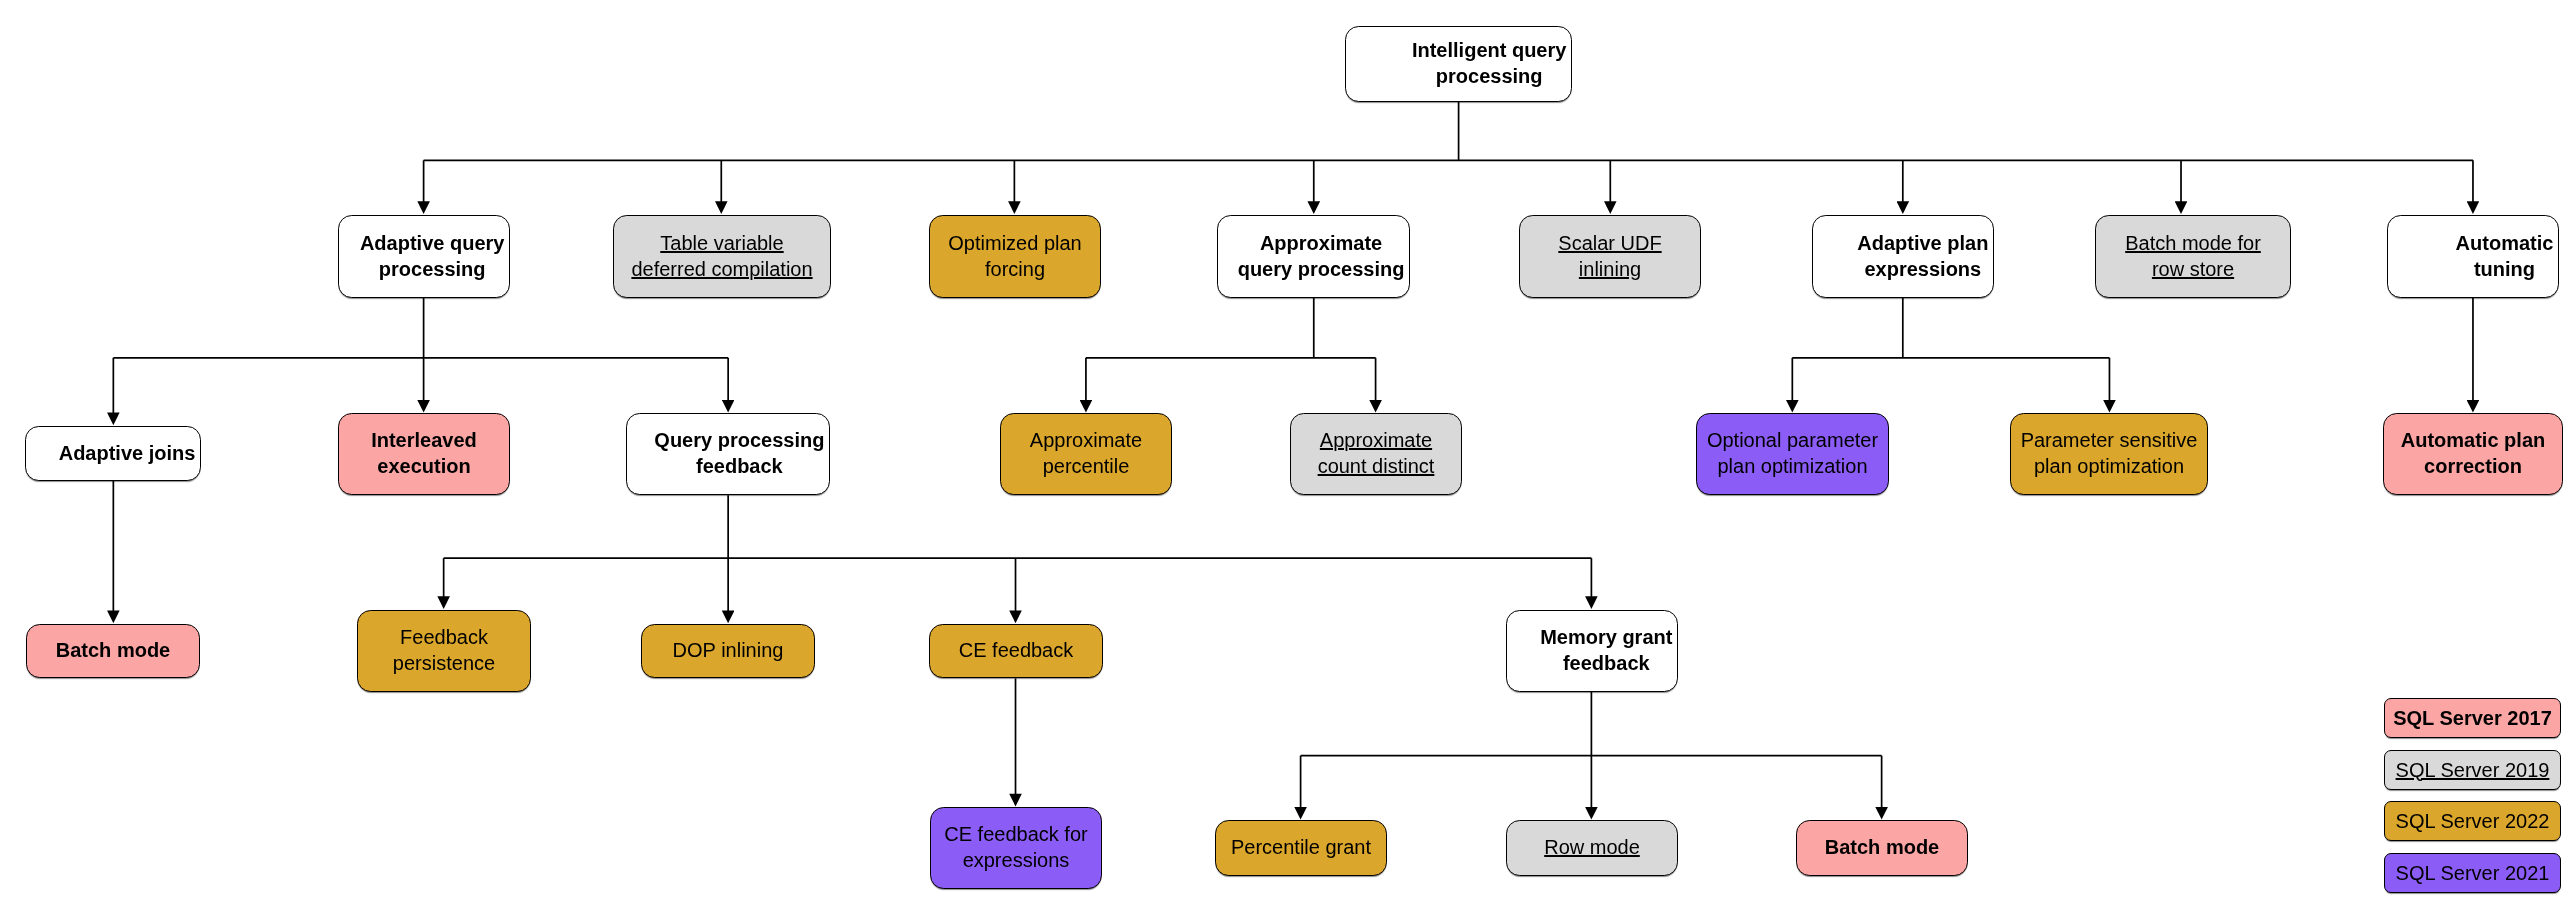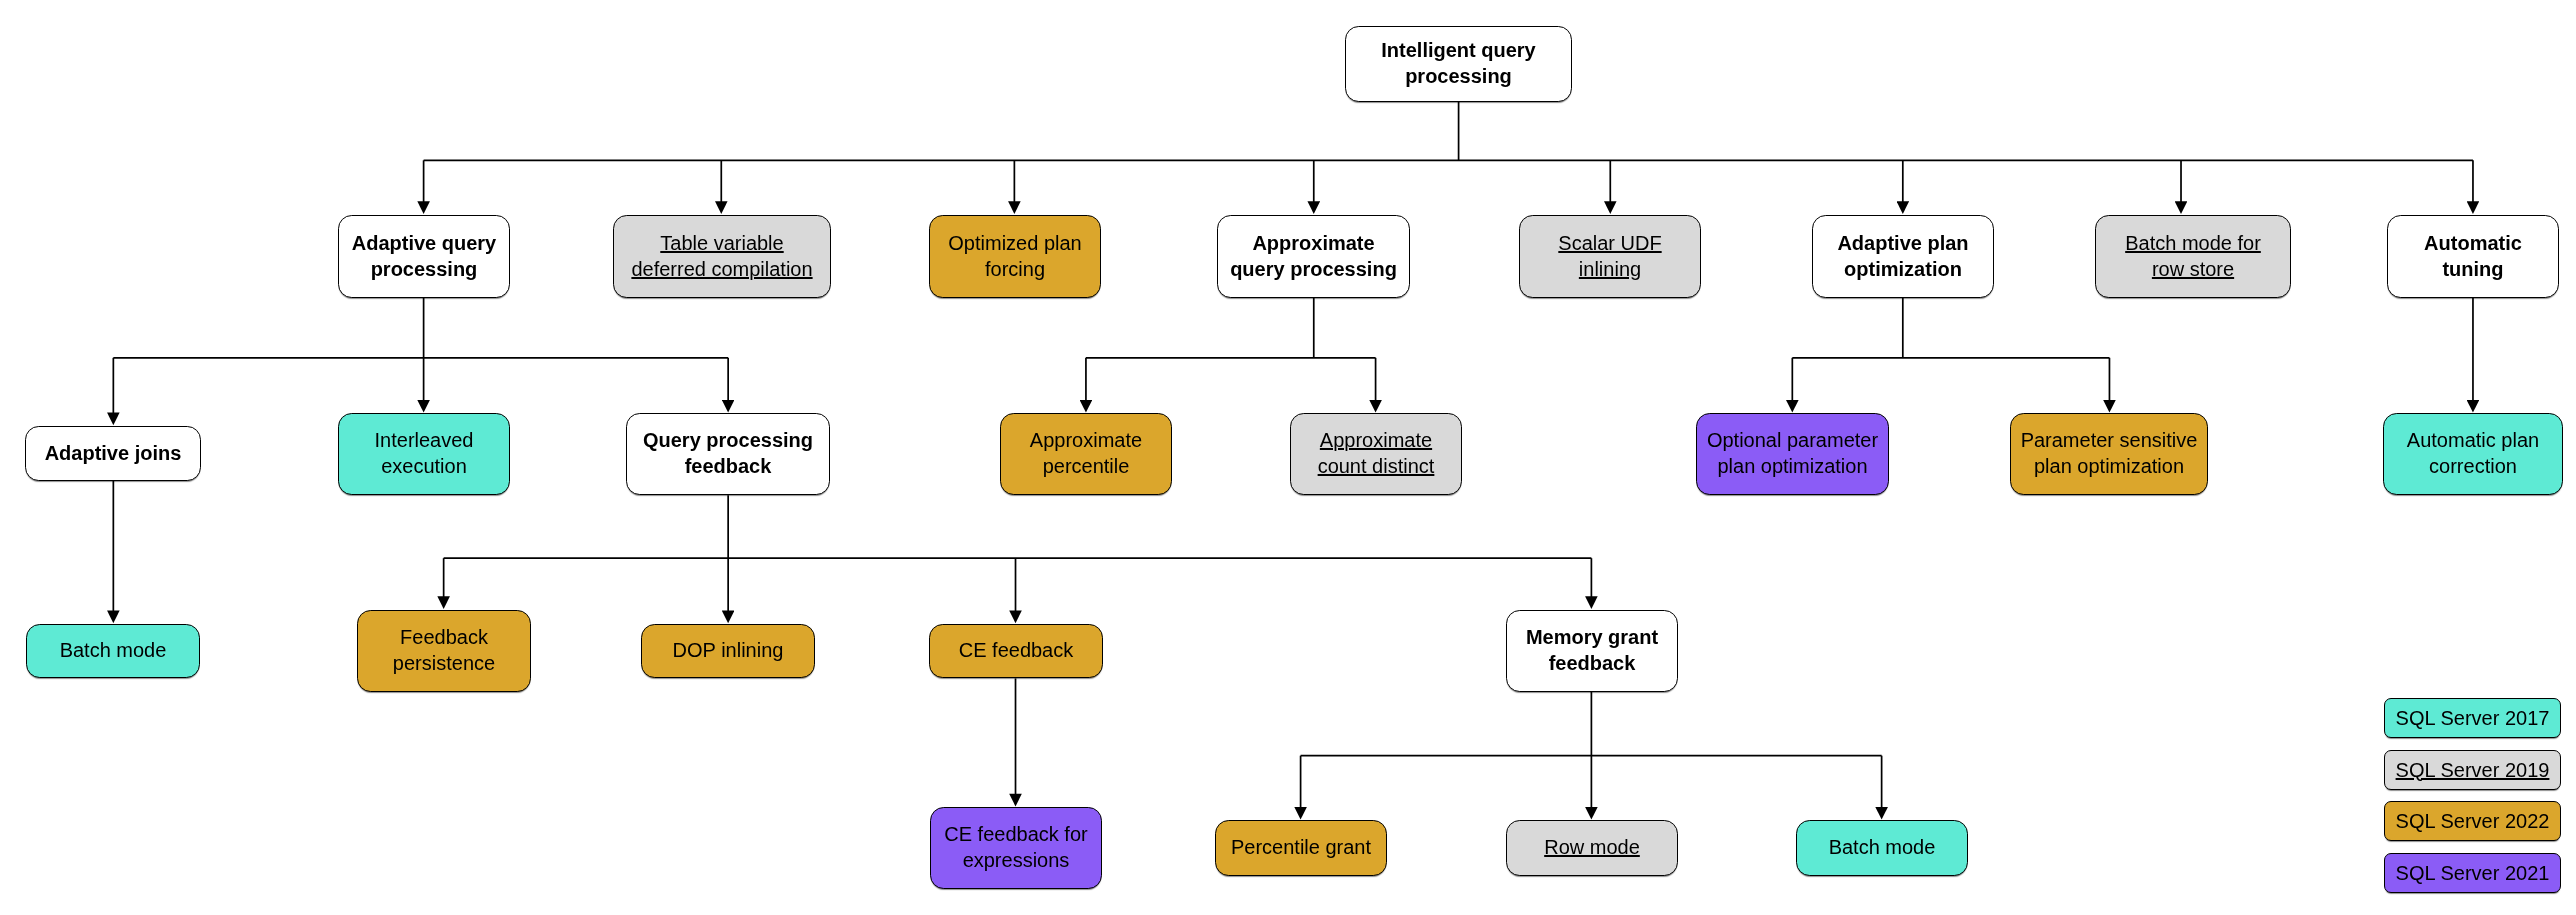--- a/index.html
+++ b/index.html
@@ -19,22 +19,22 @@
     text-align:center;
     border:1.7px solid #000;
     border-radius:13.7px;
     box-sizing:border-box;
     font-size:20px;line-height:1.28;color:#000;
     padding:0 4.6px;
     box-shadow:0 1.7px 1.1px -1.1px rgba(0,0,0,.45);
   }
   .node span{white-space:pre-line;}
   .bold{font-weight:bold;}
-  .c-white{background:#ffffff;}
-  .c-2017{background:#5eead4;border-width:1.4px;}
+  .c-white{background:#ffffff;justify-content:flex-end;}
+  .c-2017{background:#fca5a5;border-width:1.4px;font-weight:bold;}
   .c-2019{background:#d9d9d9;border-width:1.4px;text-decoration:underline;}
   .c-2022{background:#dba62c;border-width:1.4px;}
   .c-2025{background:#8b5cf6;border-width:1.4px;}
   
   .n-root{left:1345px;top:26px;width:227px;height:76px}
   .n-aqp{left:338px;top:215px;width:172px;height:83px}
   .n-tvdc{left:613px;top:215px;width:218px;height:83px}
   .n-opf{left:929px;top:215px;width:172px;height:83px}
   .n-aqp2{left:1217px;top:215px;width:193px;height:83px}
   .n-sui{left:1519px;top:215px;width:182px;height:83px}
@@ -156,21 +156,21 @@
   <div class="node bold c-white n-aqp2">
       <span>Approximate
 query processing</span>
     </div>
   <div class="node c-2019 n-sui">
       <span>Scalar UDF
 inlining</span>
     </div>
   <div class="node bold c-white n-apo">
       <span>Adaptive plan
-optimization</span>
+expressions</span>
     </div>
   <div class="node c-2019 n-bmrs">
       <span>Batch mode for
 row store</span>
     </div>
   <div class="node bold c-white n-at">
       <span>Automatic
 tuning</span>
     </div>
 

